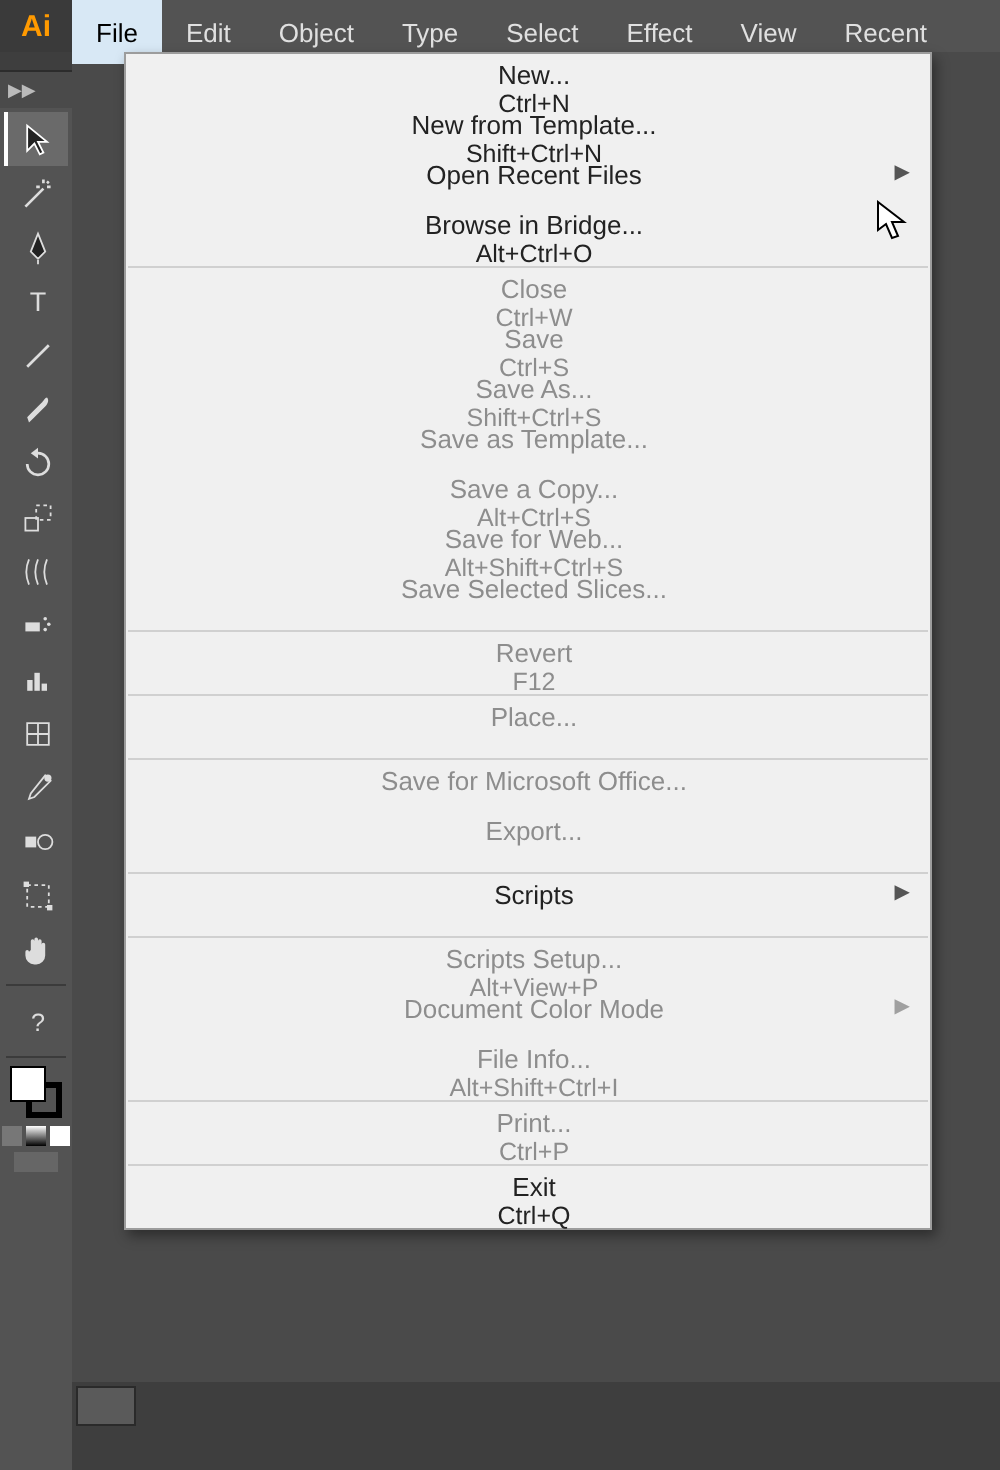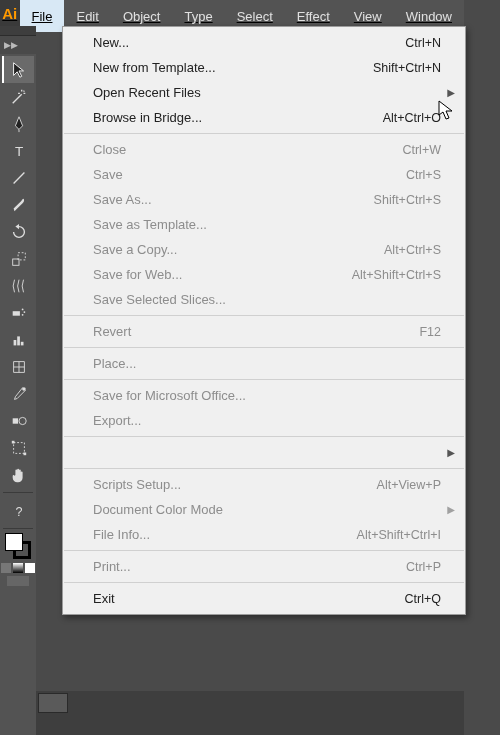--- a/index.html
+++ b/index.html
@@ -1,17 +1,17 @@
 <!DOCTYPE html>
 <html><head>
 <meta charset="utf-8">
 <style>
 * { margin: 0; padding: 0; box-sizing: border-box; font-family: "Segoe UI", Tahoma, sans-serif; }
 html, body { width: 500px; height: 735px; overflow: hidden; background: #4a4a4a; }
-.app { width: 464px; height: 735px; background: #4a4a4a; position: relative; text-decoration: underline; }
+.app { width: 500px; height: 735px; background: #4a4a4a; position: relative; }
 
 .menubar { height: 26px; background: #535353; display: flex; align-items: stretch; color: #e0e0e0; font-size: 13px; }
 .logo { width: 36px; display: flex; align-items: center; justify-content: center; color: #ff9a00; font-weight: bold; font-size: 15px; background: #3a3a3a; }
 .menubar-item { padding: 16px 12px; display: flex; align-items: center; cursor: default; }
 .menubar-item.active { background: #d8e8f5; color: #000; }
 
 .left-col { position: absolute; top: 26px; left: 0; width: 36px; height: calc(735px - 26px); background: #535353; }
 .tabstrip { height: 10px; background: #3e3e3e; border-bottom: 1px solid #2c2c2c; }
 .chev { height: 18px; display: flex; align-items: center; justify-content: flex-start; padding-left: 4px; color: #bababa; font-size: 9px; background:#4a4a4a; }
 .tools { background: #535353; padding-top: 2px; }
@@ -23,21 +23,21 @@
 .swatch .fill { position: absolute; top: 0; left: 0; width: 18px; height: 18px; background: #fff; border: 1px solid #000; }
 .swatch .stroke { position: absolute; bottom: 0; right: 0; width: 18px; height: 18px; background: #535353; border: 3px solid #000; }
 .mini-row { display:flex; justify-content:center; gap:2px; margin:3px 0;}
 .mini { width:10px; height:10px; background:#777; }
 
 .dropdown {
   position: absolute; top: 26px; left: 62px; width: 404px;
   background: #f0f0f0; border: 1px solid #9c9c9c; box-shadow: 2px 3px 6px rgba(0,0,0,0.4);
   font-size: 13px; color: #222; padding: 3px 0;
 }
-.ditem { height: 25px; display: flex; align-items: center; padding: 0 24px 0 30px; position: relative; }
+.ditem { height: 25px; display: flex; align-items: center; padding: 0 24px 0 30px; position: relative; flex-direction: column; }
 .ditem.disabled { color: #8d8d8d; }
 .ditem.hover { background: #bfdcf3; border: 1px solid #7eb4e0; height:25px; padding: 0 23px 0 29px;}
 .ditem .lbl { flex: 1; }
 .ditem .sc { color: inherit; font-size: 12.5px; }
 .ditem .sub { position: absolute; right: 10px; font-size: 10px; color: #555; }
 .ditem.disabled .sub { color: #a0a0a0; }
 .sep { height: 1px; background: #d0d0d0; margin: 3px 1px; }
 
 .cursor { position: absolute; top: 100px; left: 438px; pointer-events: none; }
 .cursor svg { width: 18px; height: 22px; }
@@ -52,21 +52,21 @@
 
   <div class="menubar">
     <div class="logo">Ai</div>
     <div class="menubar-item active">File</div>
     <div class="menubar-item">Edit</div>
     <div class="menubar-item">Object</div>
     <div class="menubar-item">Type</div>
     <div class="menubar-item">Select</div>
     <div class="menubar-item">Effect</div>
     <div class="menubar-item">View</div>
-    <div class="menubar-item">Window</div>
+    <div class="menubar-item">Recent</div>
   </div>
 
   <div class="left-col">
     <div class="tabstrip"></div>
     <div class="chev">▶▶</div>
     <div class="tools">
       <div class="tool">
           <svg viewBox="0 0 20 20">
             <path d="M4 2 L4 16 L8 12 L11 18 L13 17 L10 11 L15 11 Z" fill="#222" stroke="#fff" stroke-width="1"></path>
           </svg>
@@ -234,20 +234,21 @@
       </div>
     <div class="sep"></div>
     <div class="ditem disabled">
         <span class="lbl">Save for Microsoft Office...</span>
       </div>
     <div class="ditem disabled">
         <span class="lbl">Export...</span>
       </div>
     <div class="sep"></div>
     <div class="ditem">
+        <span class="lbl">Scripts</span>
         <span class="sub">▶</span>
       </div>
     <div class="sep"></div>
     <div class="ditem disabled">
         <span class="lbl">Scripts Setup...</span>
         <span class="sc">Alt+View+P</span>
       </div>
     <div class="ditem disabled">
         <span class="lbl">Document Color Mode</span>
         <span class="sub">▶</span>

